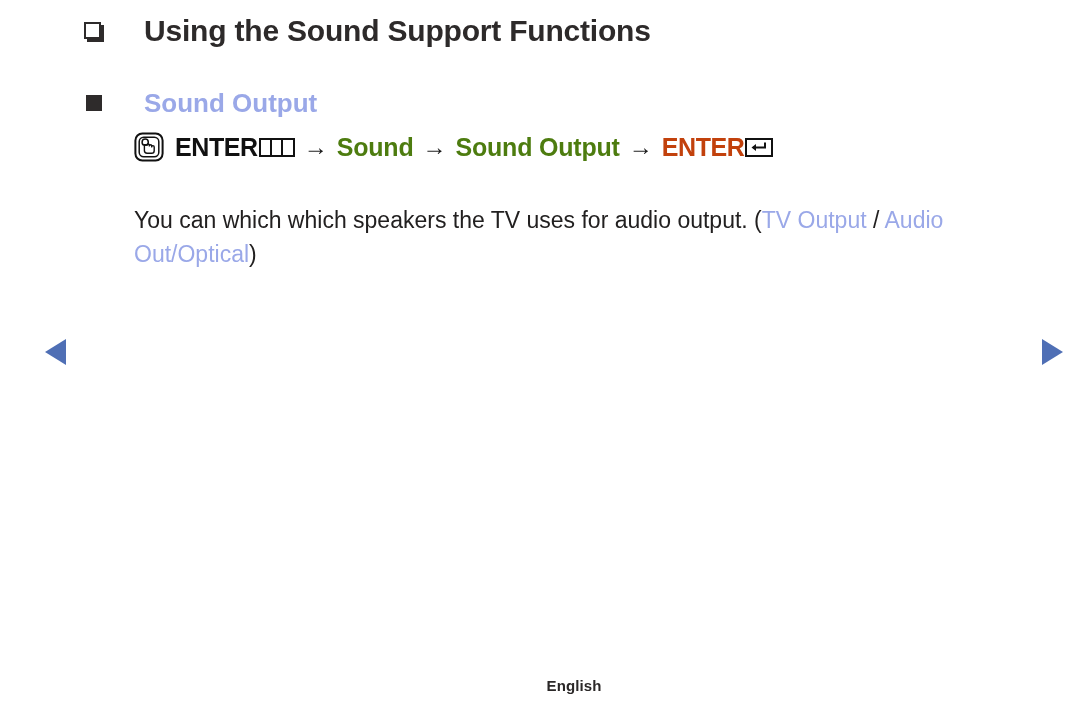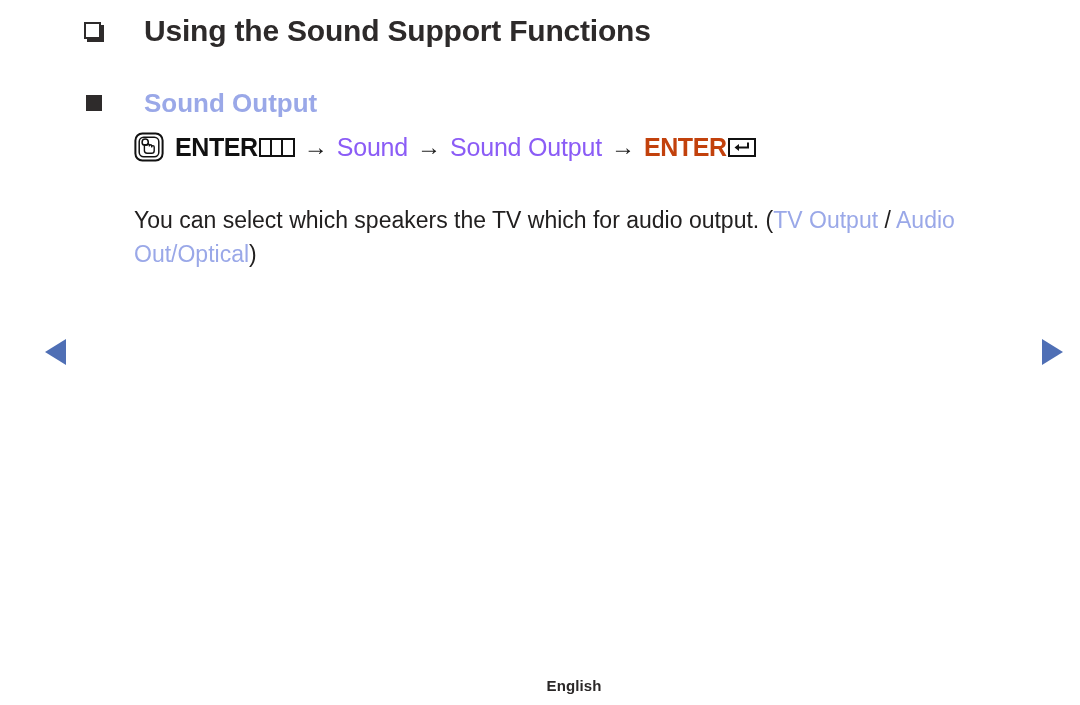--- a/index.html
+++ b/index.html
@@ -118,22 +118,22 @@
   }
   .menu-glyph i.c1 { left: 9px; }
   .menu-glyph i.c2 { left: 20px; }
   .arrow-sep {
     color: #1a1a1a;
     font-size: 24px;
     padding: 0 9px;
     font-weight: normal;
   }
   .accent {
-    color: #8b5cf6;
-    font-weight: normal;
+    color: #4d7c0f;
+    font-weight: bold;
     font-size: 25px;
     letter-spacing: -0.2px;
   }
   .enter-word {
     font-weight: bold;
     color: #c2410c;
     font-size: 25px;
     letter-spacing: -0.4px;
   }
   .enter-glyph {
@@ -243,21 +243,21 @@
     <span class="enter-word">ENTER</span>
     <span class="enter-glyph">
       <svg width="23" height="14" viewBox="0 0 23 14" xmlns="http://www.w3.org/2000/svg">
         <path d="M18 2.5 L18 7.5 L6 7.5" fill="none" stroke="#111111" stroke-width="2"></path>
         <path d="M9 4 L4.5 7.5 L9 11 Z" fill="#111111"></path>
       </svg>
     </span>
   </div>
 
   <p class="body-text">
-    <span>You can select which speakers the TV which for audio output. (</span><span class="accent2">TV Output</span><span> / </span><span class="accent2">Audio Out/Optical</span><span>)</span>
+    <span>You can which which speakers the TV uses for audio output. (</span><span class="accent2">TV Output</span><span> / </span><span class="accent2">Audio Out/Optical</span><span>)</span>
   </p>
 
   <div class="nav-arrow nav-prev"></div>
   <div class="nav-arrow nav-next"></div>
 
   <div class="footer">English</div>
 
 </div>
 
 </body></html>

